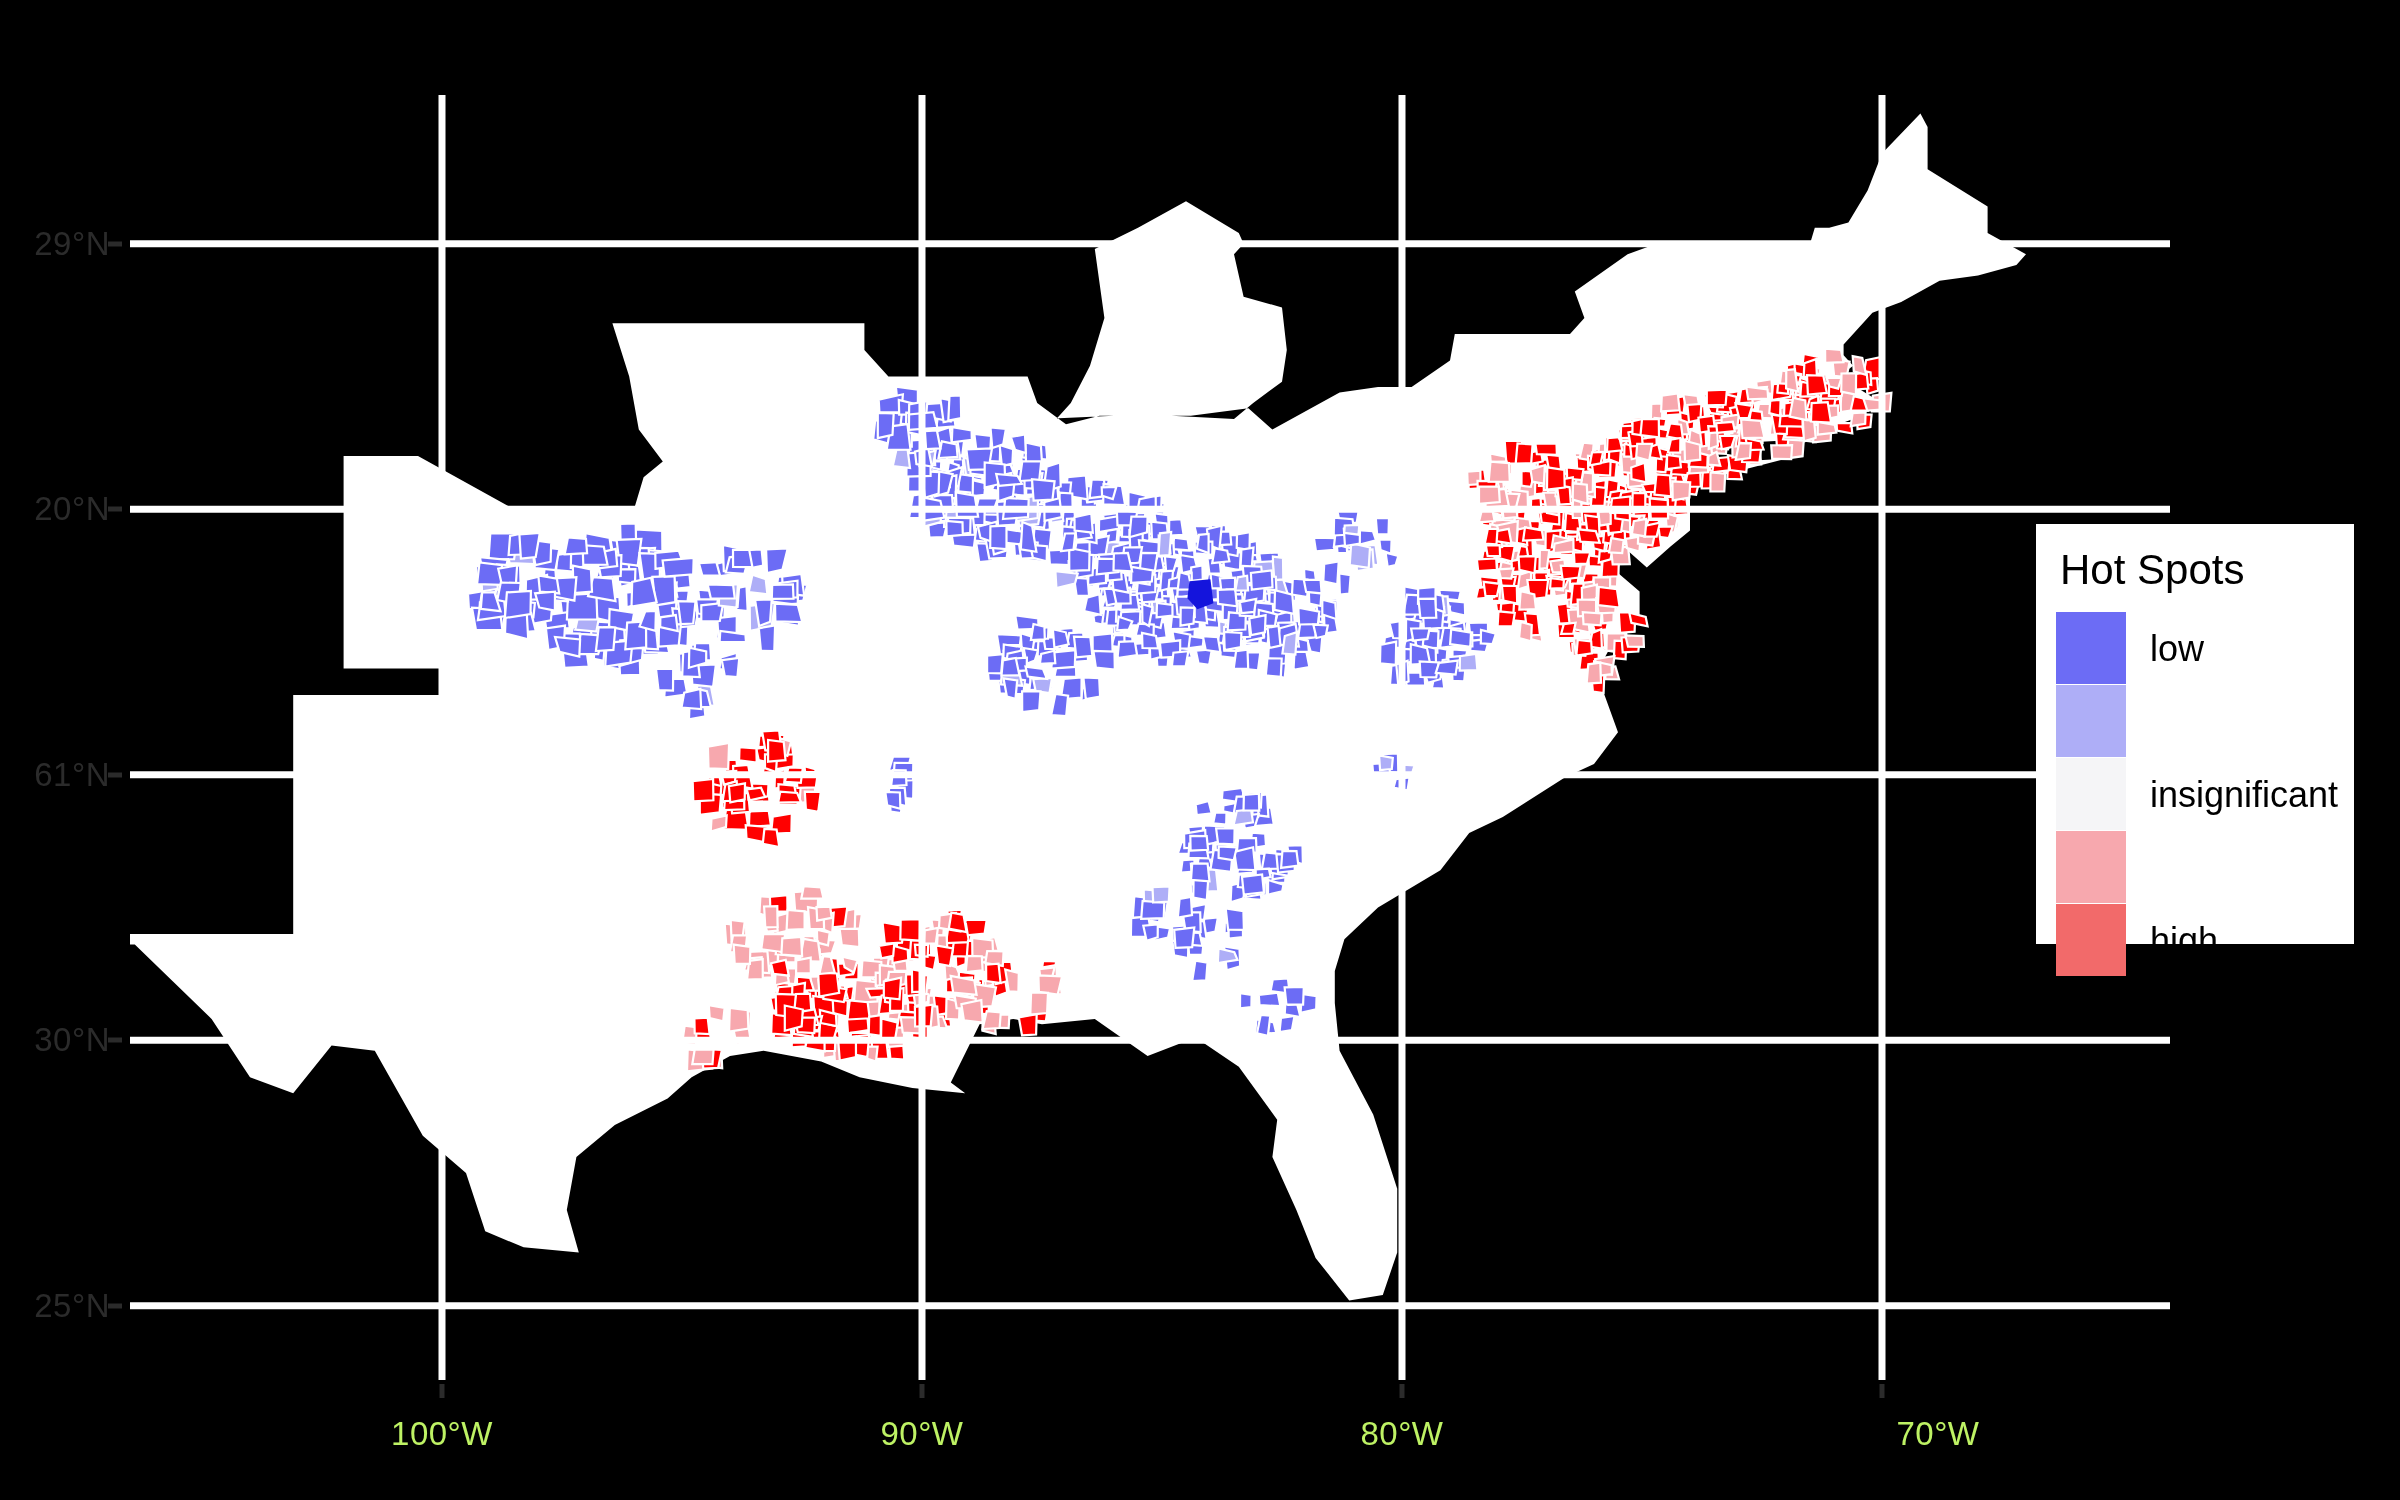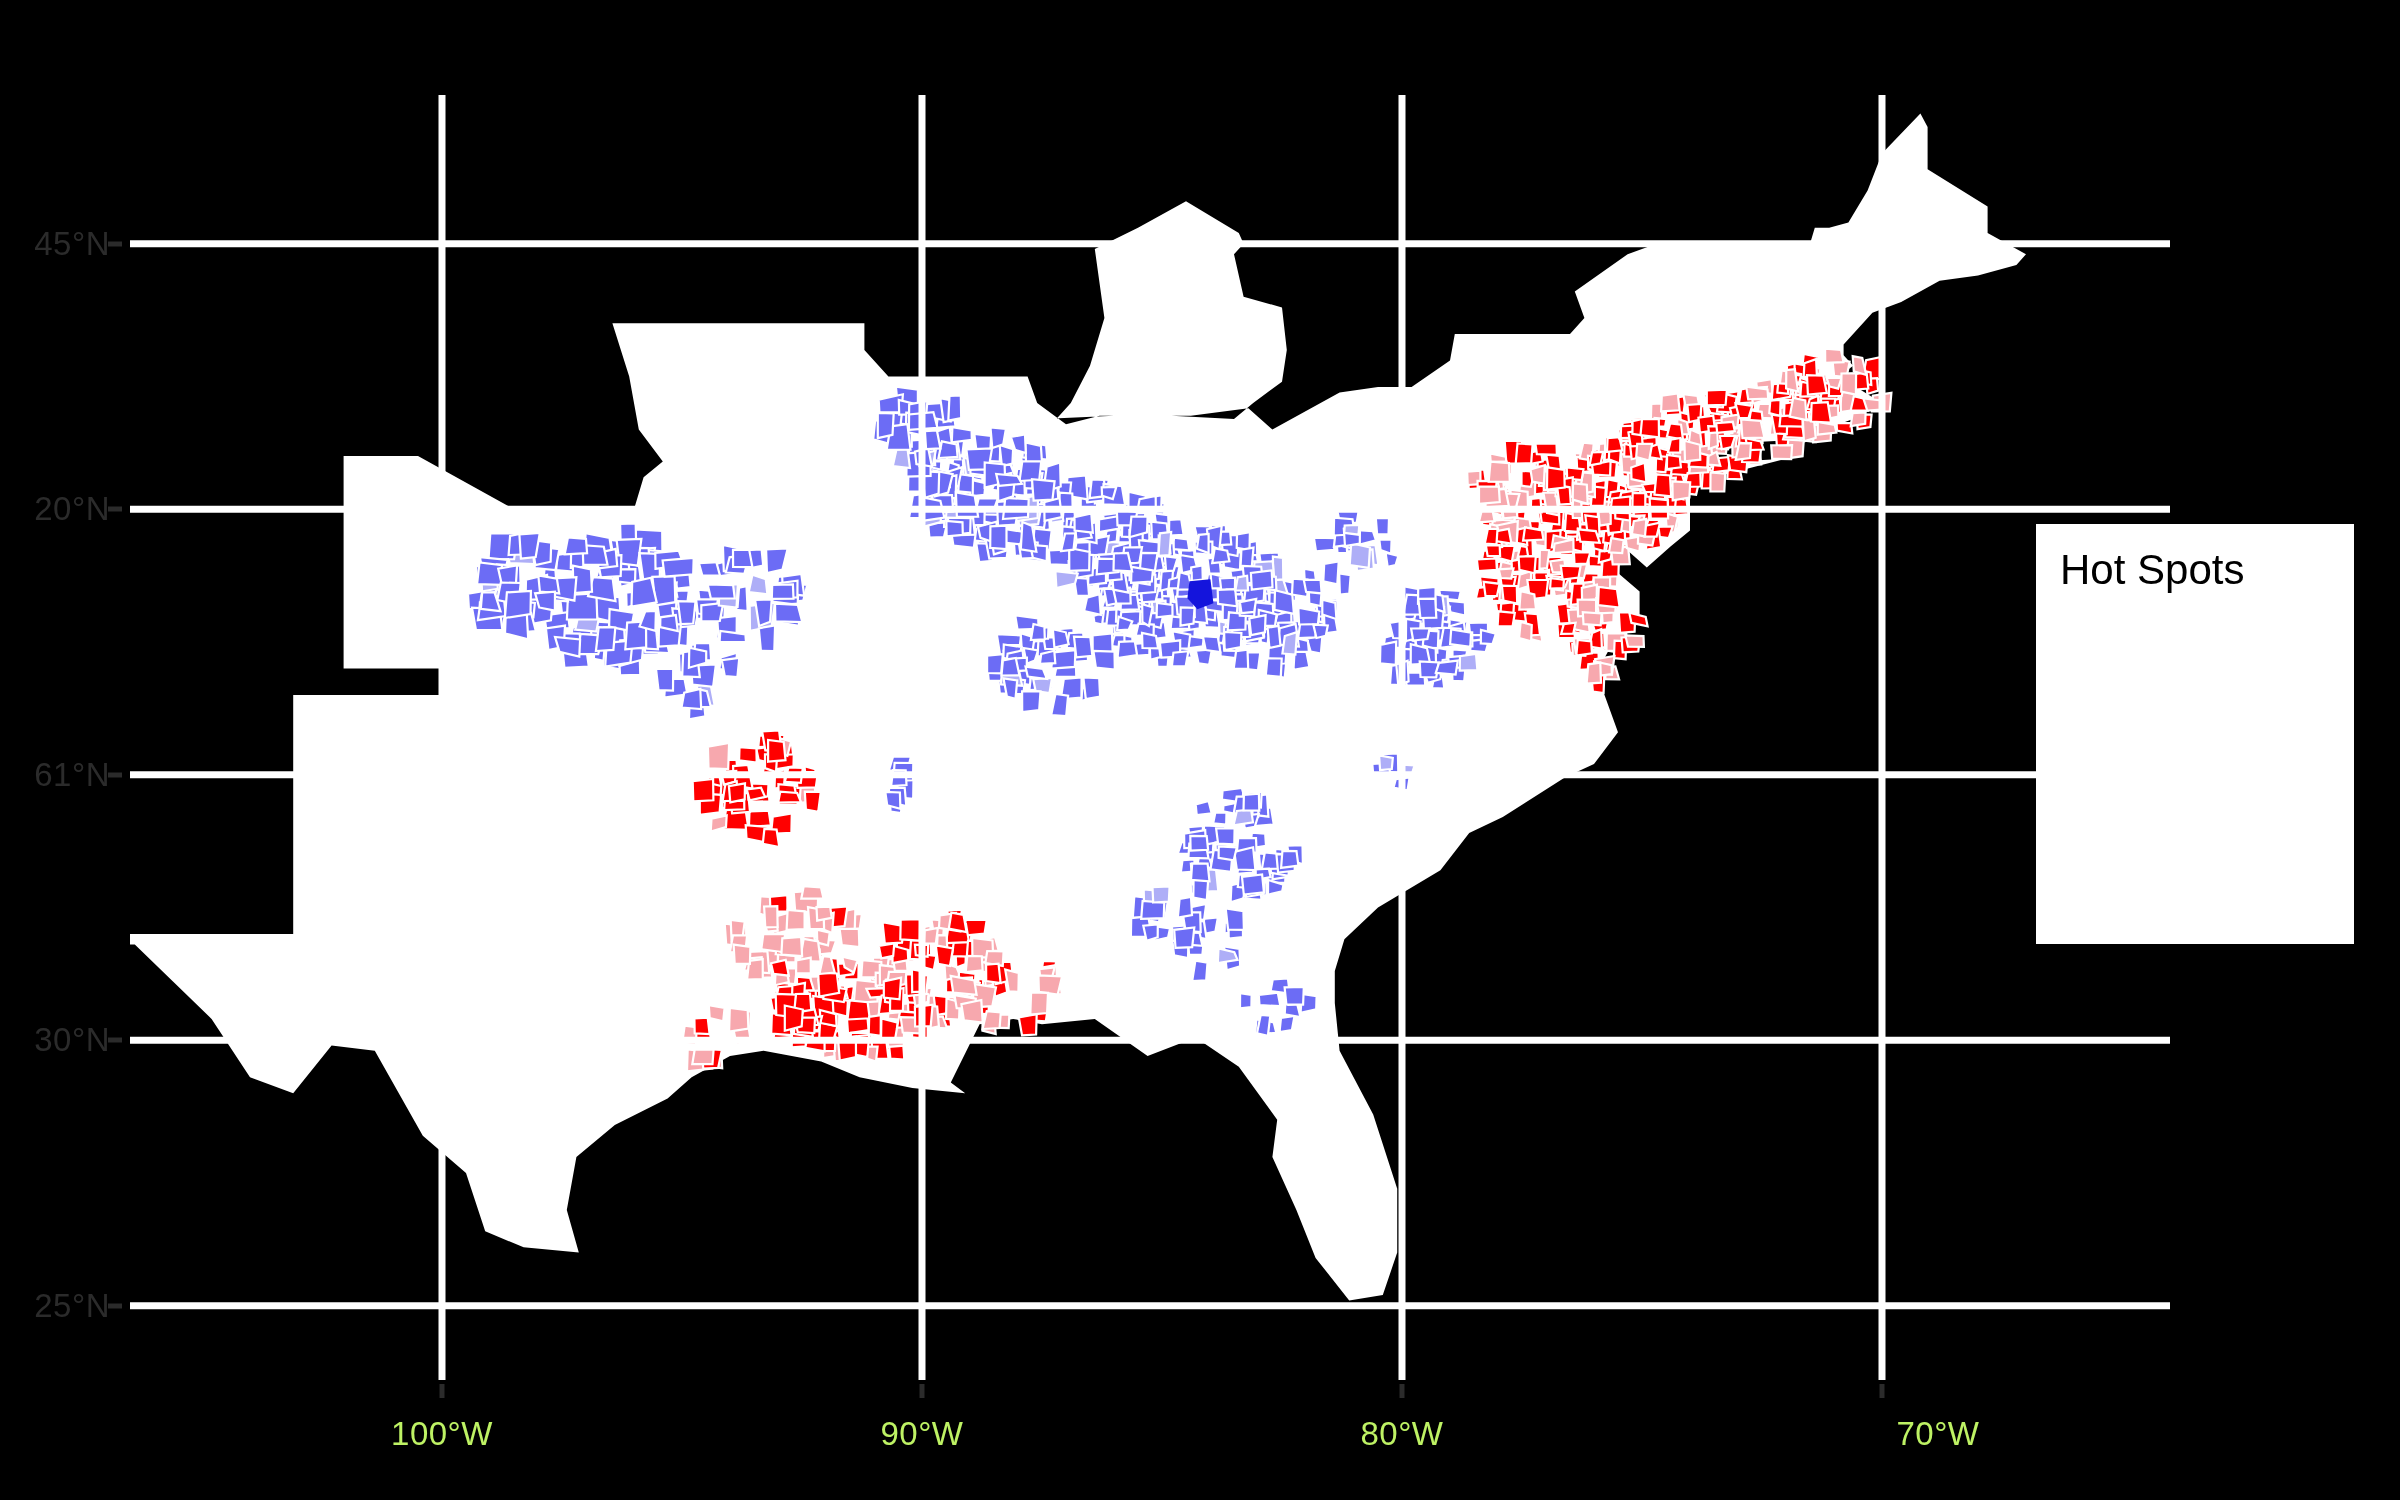--- a/index.html
+++ b/index.html
@@ -1685,21 +1685,21 @@
           <line x1="1272" y1="0" x2="1272" y2="1285" stroke="#FFFFFF" stroke-width="7"></line>
           <line x1="1752" y1="0" x2="1752" y2="1285" stroke="#FFFFFF" stroke-width="7"></line>
         </g>
       <g id="marker">
           <path d="M1059.3999999999999,486.13223140495865 L1080.3999999999999,484.13223140495865 L1083.3999999999999,508.13223140495865 L1067.3999999999999,514.1322314049587 L1057.3999999999999,503.13223140495865 Z" fill="#1414DC" stroke="none"></path>
         </g>
     </svg>
   </div>
 
   <div id="yaxis">
-      <div class="ylab" style="top: 243.678px;">45°N</div>
+      <div class="ylab" style="top: 243.678px;">29°N</div>
       <div class="ytick" style="top: 243.678px; left: 108px;"></div>
       <div class="ylab" style="top: 509.174px;">20°N</div>
       <div class="ytick" style="top: 509.174px; left: 108px;"></div>
       <div class="ylab" style="top: 774.669px;">61°N</div>
       <div class="ytick" style="top: 774.669px; left: 108px;"></div>
       <div class="ylab" style="top: 1040.17px;">30°N</div>
       <div class="ytick" style="top: 1040.17px; left: 108px;"></div>
       <div class="ylab" style="top: 1305.66px;">25°N</div>
       <div class="ytick" style="top: 1305.66px; left: 108px;"></div>
     </div>
@@ -1709,15 +1709,35 @@
       <div class="xlab" style="left: 922px;">90°W</div>
       <div class="xtick" style="left: 922px;"></div>
       <div class="xlab" style="left: 1402px;">80°W</div>
       <div class="xtick" style="left: 1402px;"></div>
       <div class="xlab" style="left: 1938px;">70°W</div>
       <div class="xtick" style="left: 1882px;"></div>
     </div>
 
   <div id="legend">
     <div id="legend-title">Hot Spots</div>
+    <div class="legend-keys" id="legend-keys">
+        <div class="legend-key">
+          <div class="legend-swatch" style="background: rgb(108, 108, 245);"></div>
+          <div class="legend-label">low</div>
+        </div>
+        <div class="legend-key">
+          <div class="legend-swatch" style="background: rgb(174, 174, 247);"></div>
+        </div>
+        <div class="legend-key">
+          <div class="legend-swatch" style="background: rgb(245, 245, 247);"></div>
+          <div class="legend-label">insignificant</div>
+        </div>
+        <div class="legend-key">
+          <div class="legend-swatch" style="background: rgb(247, 168, 174);"></div>
+        </div>
+        <div class="legend-key">
+          <div class="legend-swatch" style="background: rgb(242, 106, 106);"></div>
+          <div class="legend-label">high</div>
+        </div>
+      </div>
   </div>
 
 </div>
 
 </body></html>

